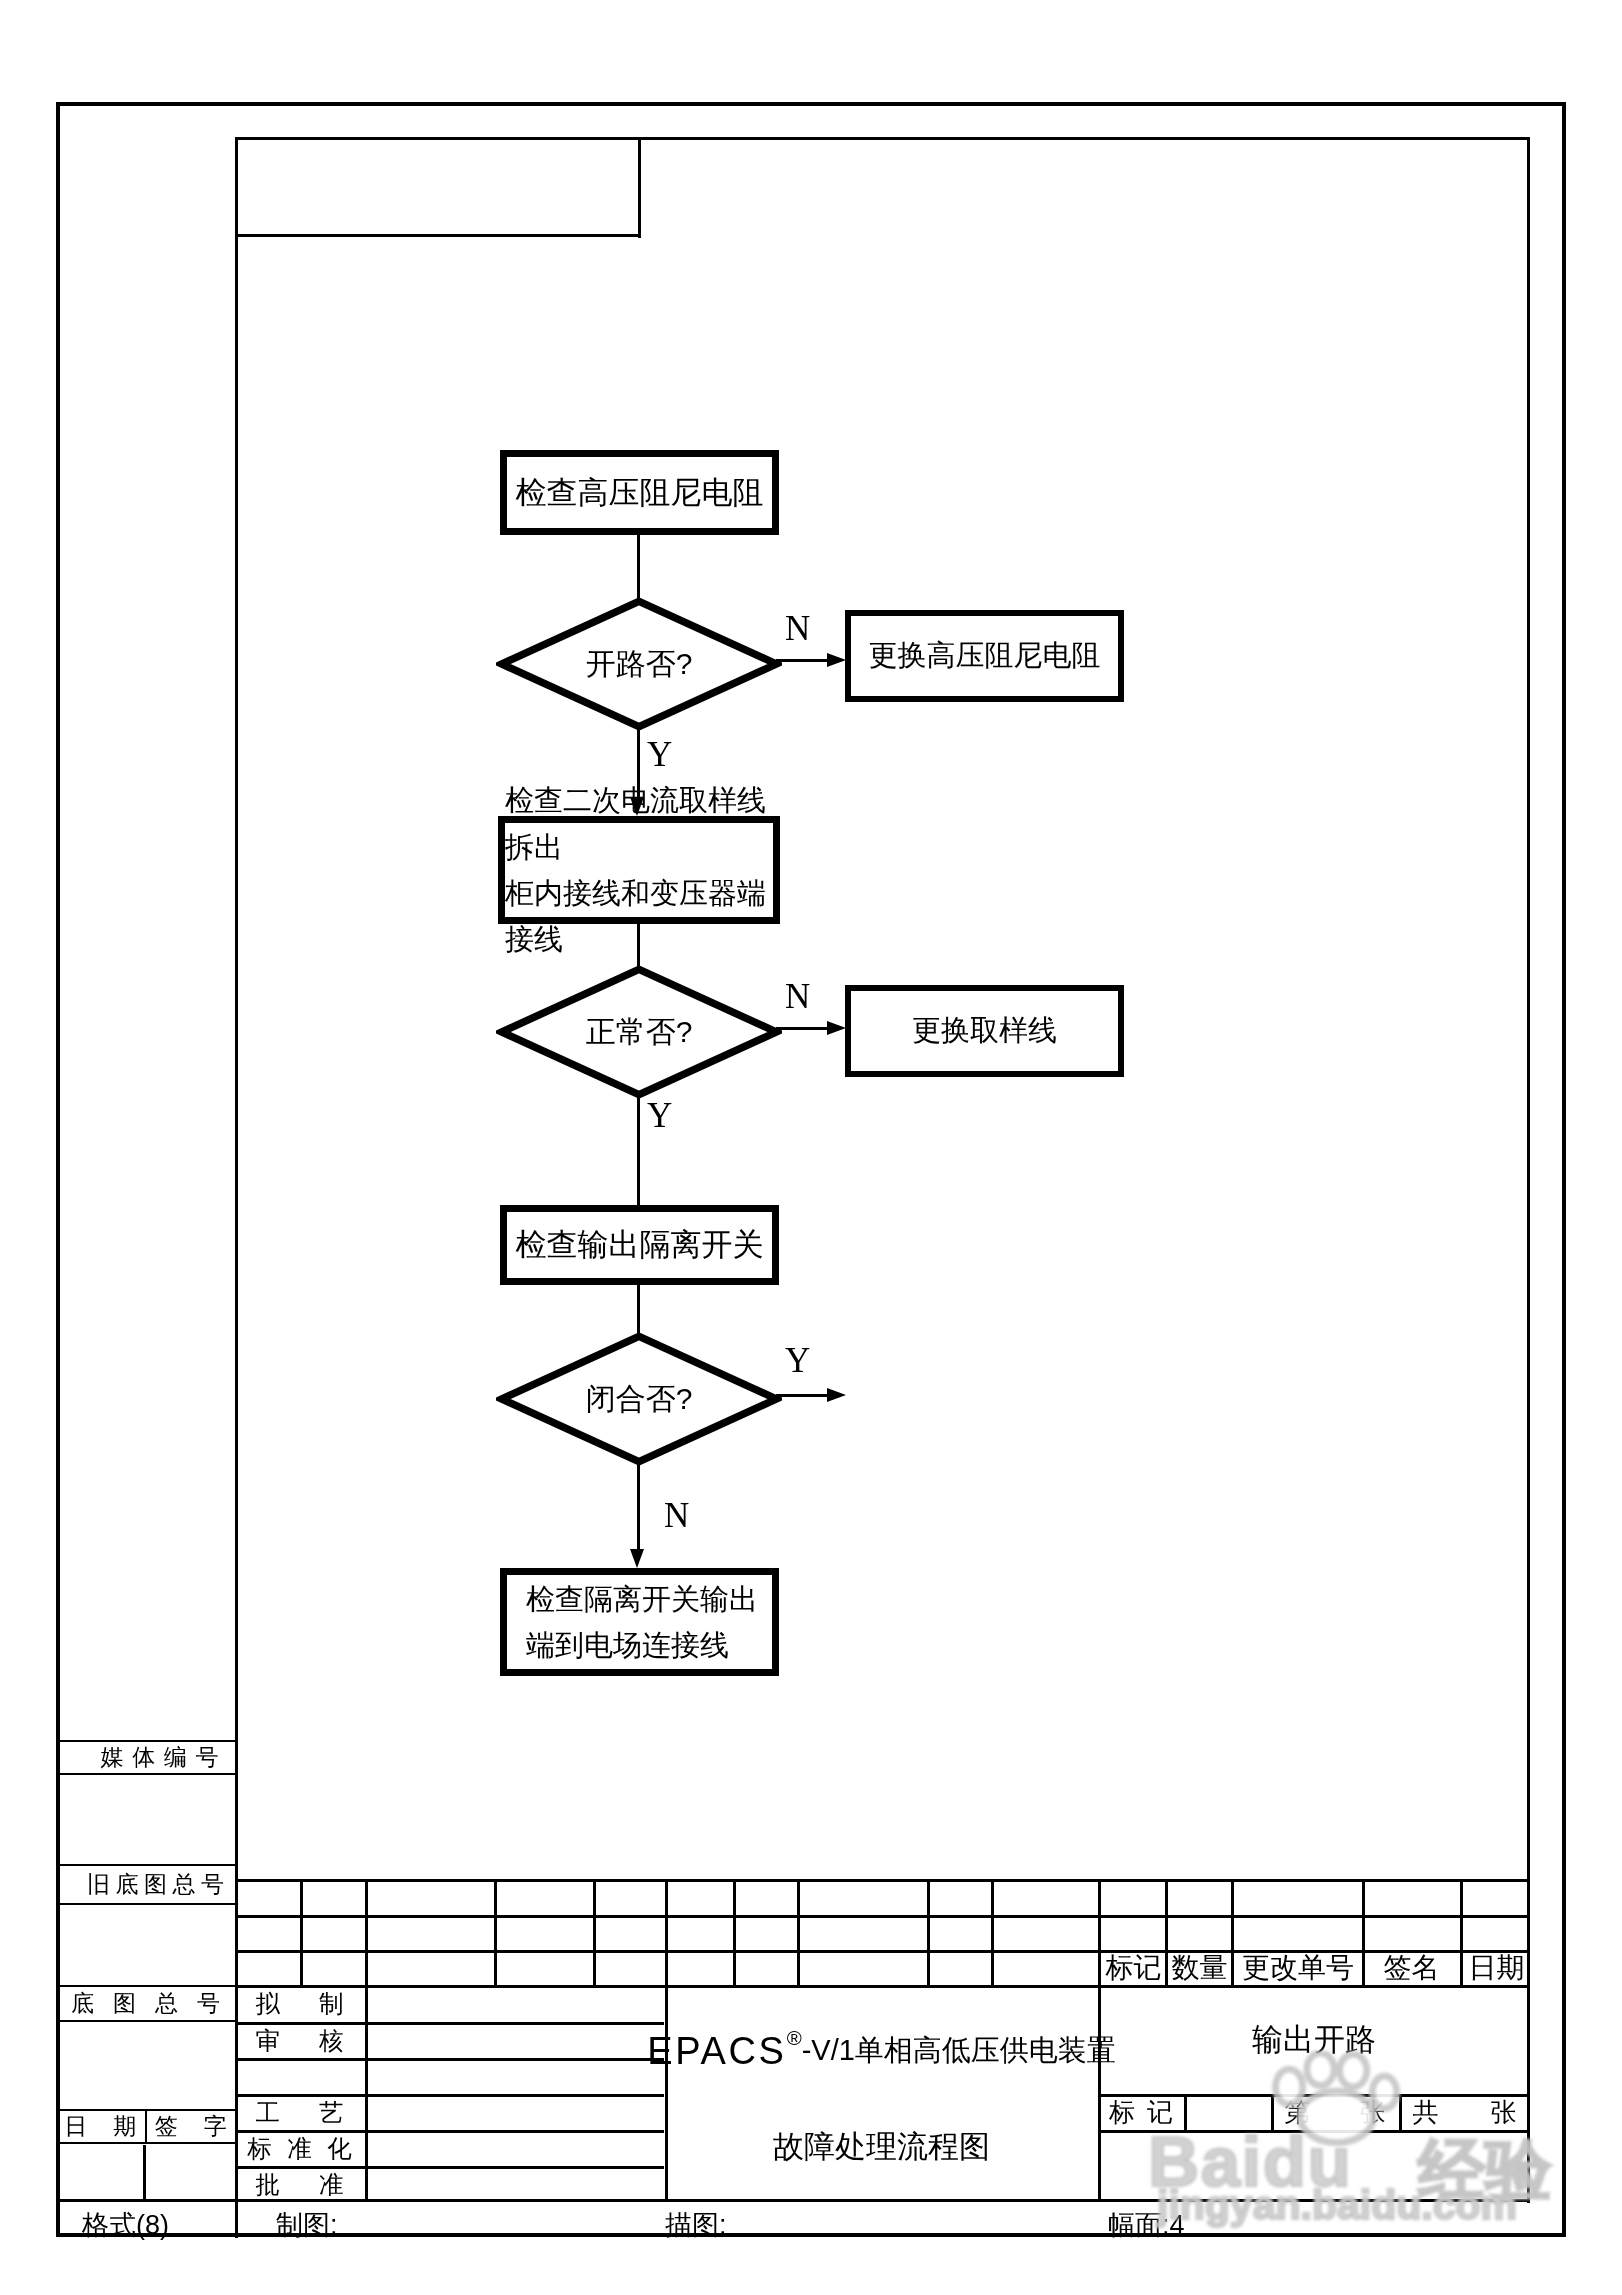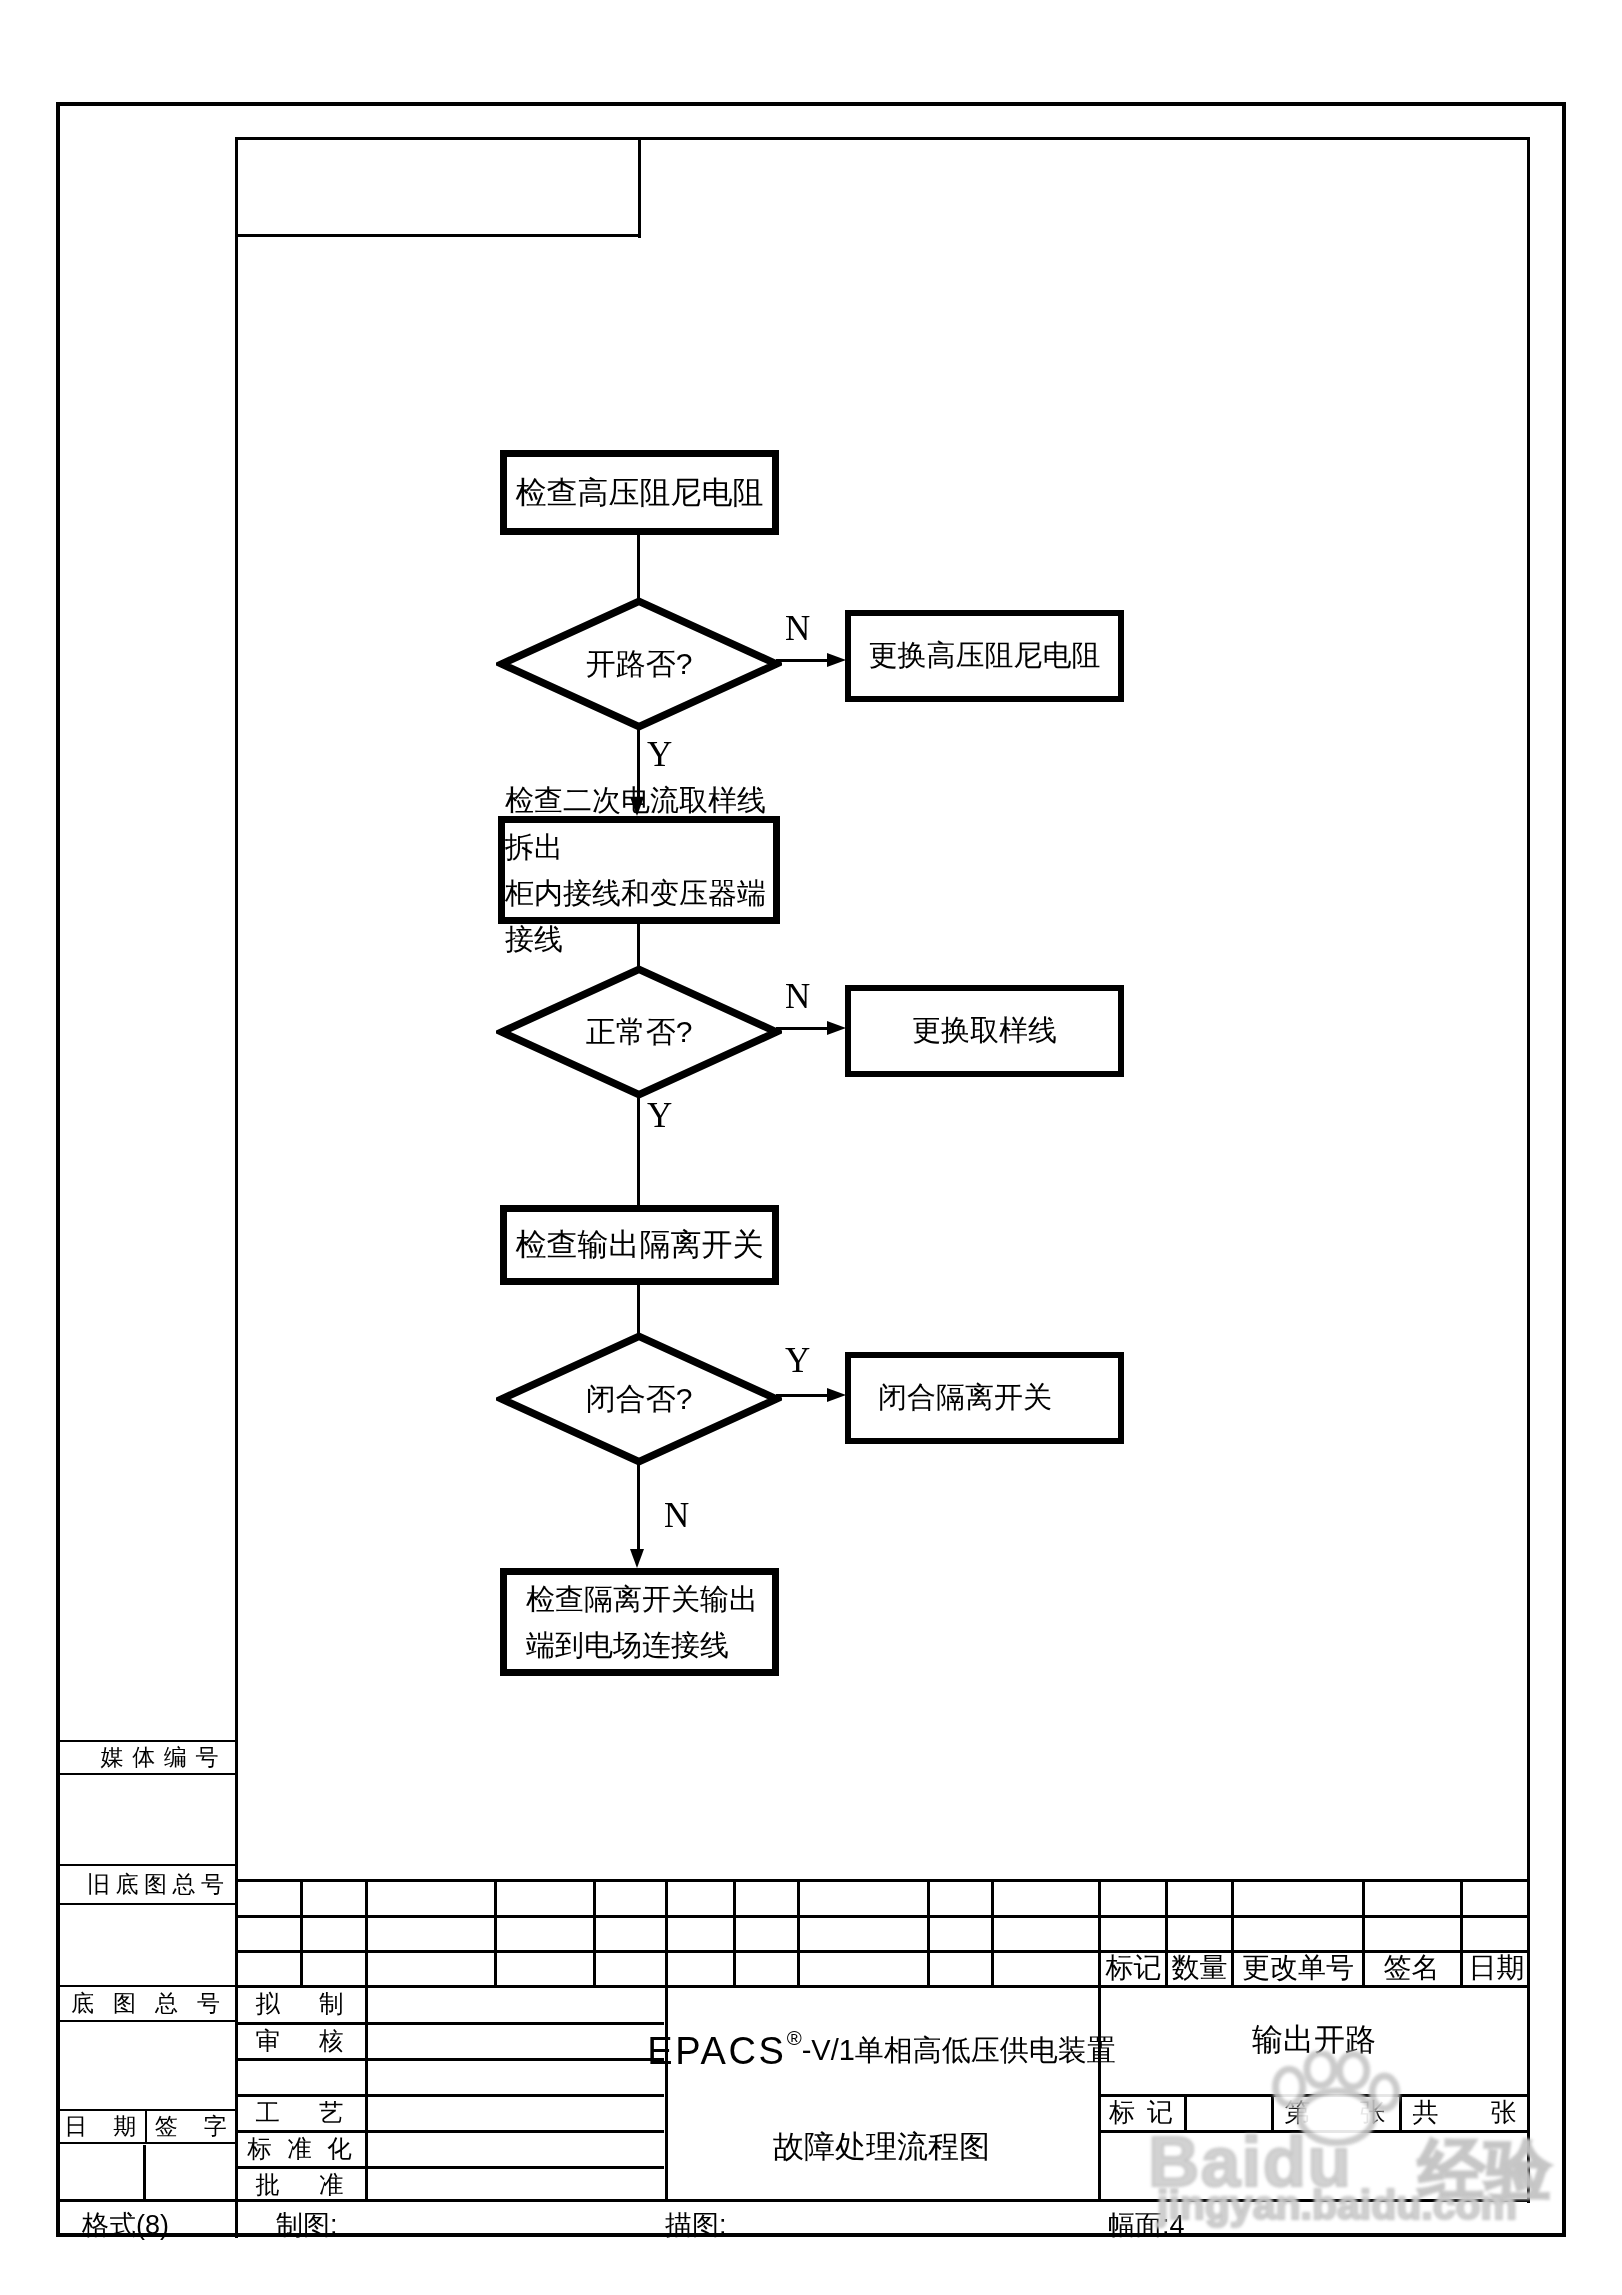--- a/index.html
+++ b/index.html
@@ -103,23 +103,20 @@
     <span>检查输出隔离开关</span>
   </div>
 
   <div class="dia" style="left:496px;top:1331px;width:286px;height:136px;">
     <svg width="286" height="136" viewBox="0 0 420 200">
       <polygon points="210,8 412,100 210,192 8,100" fill="#ffffff" stroke="#000000" stroke-width="11"></polygon>
     </svg>
   </div>
   <div class="dlabel" style="left:496px;top:1331px;width:286px;height:136px;">闭合否?</div>
   <div class="nylabel" style="left:785px;top:1341px;">Y</div>
-  <div class="sbox" style="left:845px;top:1352px;width:279px;height:92px;justify-content:flex-start;padding-left:27px;">
-    <span>闭合隔离开关</span>
-  </div>
   <div class="nylabel" style="left:664px;top:1496px;">N</div>
 
   <div class="pbox two" style="left:500px;top:1568px;width:279px;height:108px;align-items:flex-start;padding-left:19px;">
     <span>检查隔离开关输出</span>
     <span>端到电场连接线</span>
   </div>
 
   <div class="mbox" style="top:1740px;height:35px;padding-left:28px;">
     <span class="just" style="width:100%;padding:0 16.4px;">媒体编号</span>
   </div>

